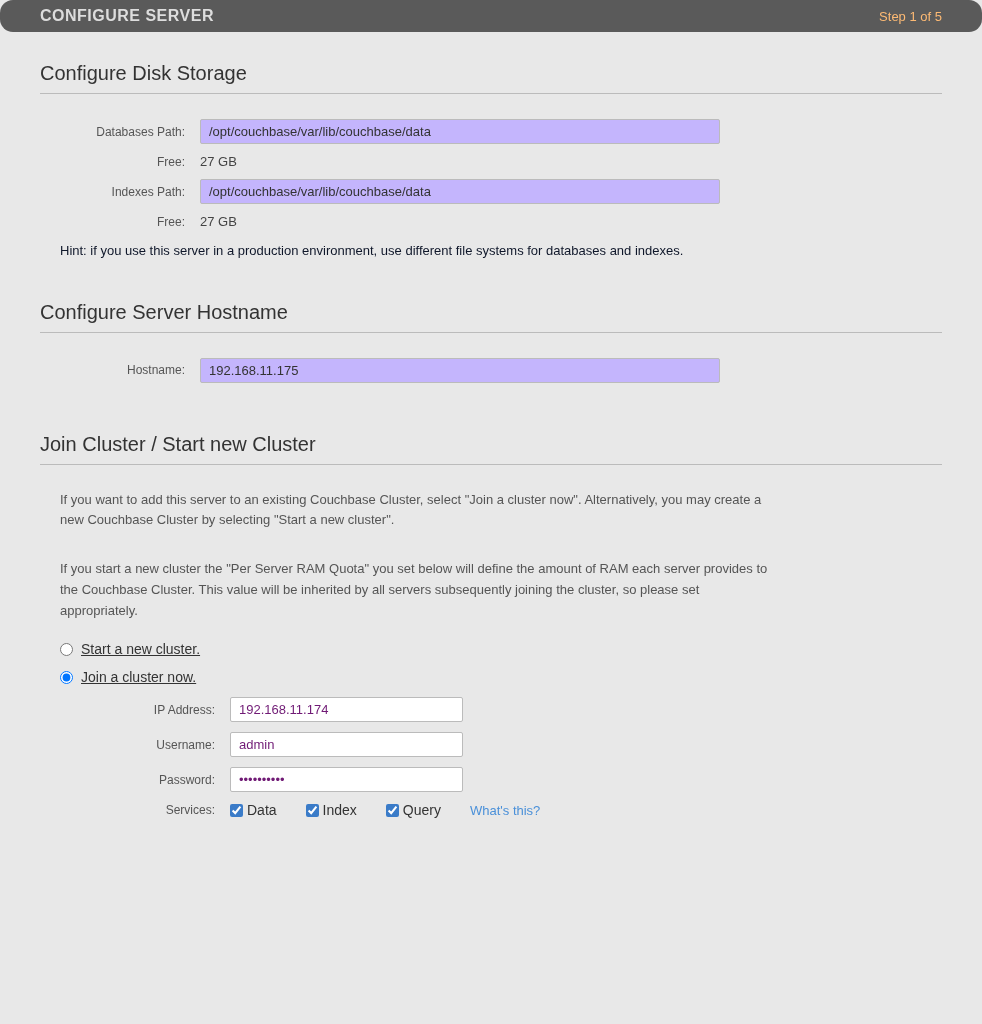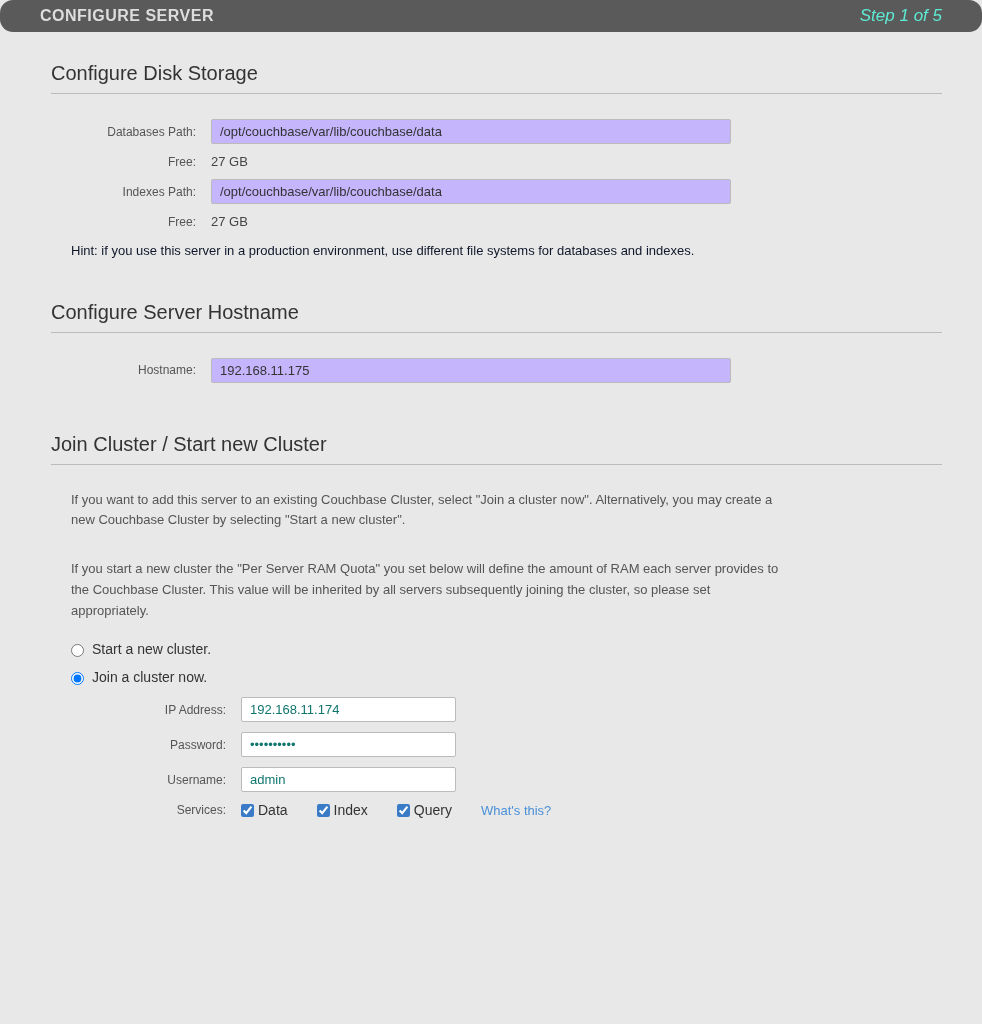--- a/index.html
+++ b/index.html
@@ -25,31 +25,29 @@
       min-height: 32px;
       border-radius: 13px;
     }
     .header-title {
       font-size: 16px;
       font-weight: bold;
       color: #ddd;
       letter-spacing: 0.5px;
     }
     .header-step {
-      font-size: 17px;
-      color: #5eead4;
-      font-style: italic;
+      font-size: 13px;
+      color: #fdba74;
     }
     .content {
       padding: 30px 40px 40px 40px;
       background: #e8e8e8;
     }
     .section {
       margin-bottom: 30px;
-      margin-left: 11px;
     }
     .section-title {
       font-size: 20px;
       font-weight: normal;
       color: #333;
       margin-bottom: 10px;
       padding-bottom: 8px;
       border-bottom: 1px solid #bbb;
     }
     .section-body {
@@ -74,47 +72,48 @@
     .form-input {
       width: 520px;
       padding: 4px 8px;
       border: 1px solid #bbb;
       background: #c4b5fd;
       font-size: 13px;
       color: #333;
       border-radius: 2px;
     }
     .form-input-small {
-      width: 215px;
+      width: 233px;
       padding: 4px 8px;
       border: 1px solid #bbb;
       background: #fff;
       font-size: 13px;
-      color: #0f766e;
+      color: #701a75;
       border-radius: 2px;
     }
     .hint-text {
       color: #0f172a;
       font-size: 13px;
       line-height: 1.5;
       margin-top: 12px;
       max-width: 700px;
     }
     .description-text {
       color: #555;
       font-size: 13px;
       line-height: 1.6;
       max-width: 710px;
       margin-bottom: 12px;
     }
     .radio-option {
       display: flex;
-      align-items: flex-end;
+      align-items: center;
       margin-bottom: 12px;
       cursor: pointer;
+      text-decoration: underline;
     }
     .radio-option input[type="radio"] {
       margin-right: 8px;
     }
     .radio-label {
       font-size: 14px;
       color: #333;
     }
     .join-fields {
       padding-left: 30px;
@@ -217,27 +216,27 @@
           </div>
 
           <div class="join-fields">
 
             <div class="form-row">
               <label class="form-label">IP Address:</label>
               <input class="form-input-small" type="text" value="192.168.11.174" style="">
             </div>
 
             <div class="form-row">
+              <label class="form-label">Username:</label>
+              <input class="form-input-small" type="text" value="admin" style="">
+            </div>
+
+            <div class="form-row">
               <label class="form-label">Password:</label>
               <input class="form-input-small" type="password" value="••••••••••" style="">
-            </div>
-
-            <div class="form-row">
-              <label class="form-label">Username:</label>
-              <input class="form-input-small" type="text" value="admin" style="">
             </div>
 
             <div class="form-row">
               <label class="form-label">Services:</label>
               <div class="services-row">
                 <div class="service-checkbox">
                   <input type="checkbox" id="svc_data" checked="" style="">
                   <label for="svc_data">Data</label>
                 </div>
                 <div class="service-checkbox">

